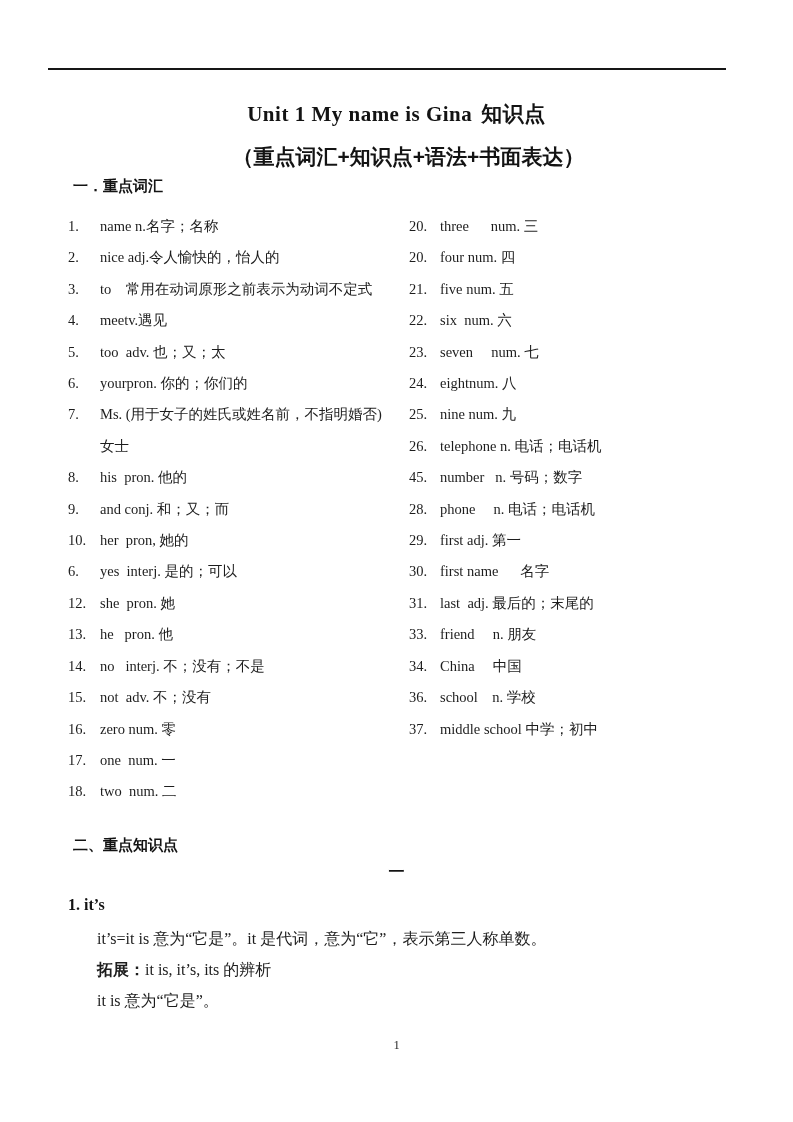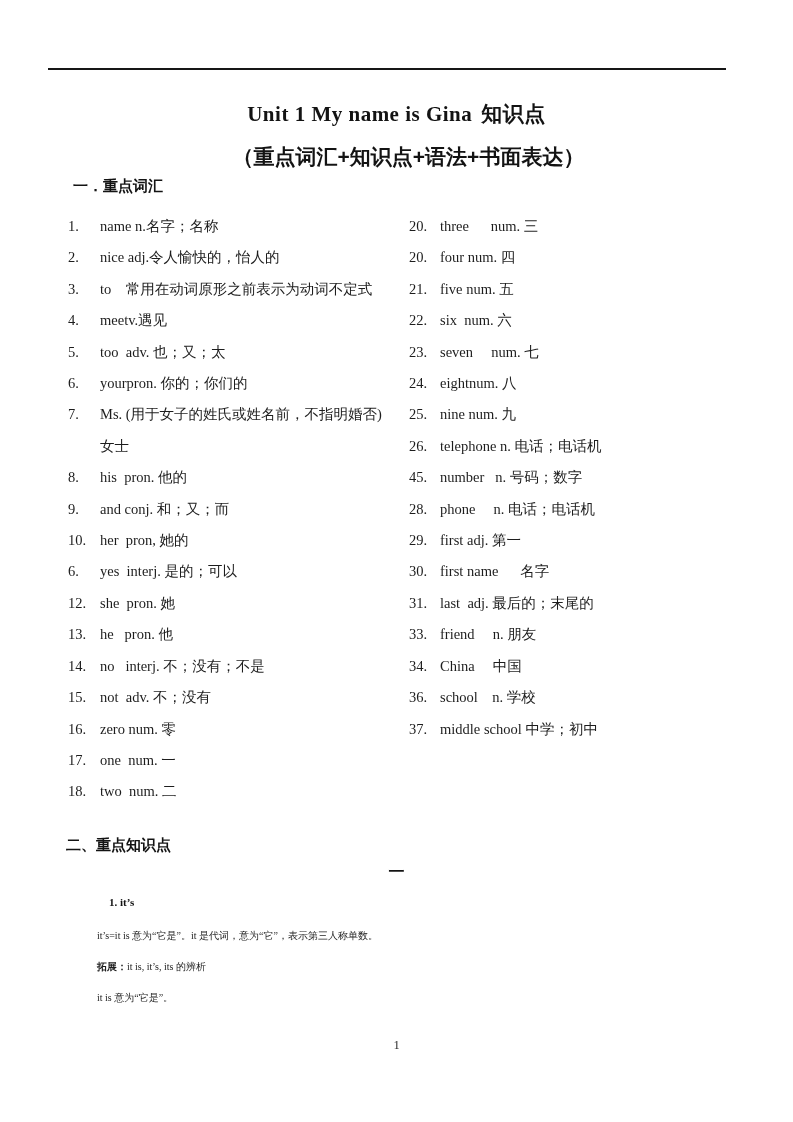--- a/index.html
+++ b/index.html
@@ -77,21 +77,21 @@
     flex: 0 0 32px;
     width: 32px;
   }
   .colr .vnum { flex: 0 0 31px; width: 31px; }
   .vtext {
     flex: 1 1 auto;
     white-space: pre-wrap;
   }
   .h2 {
     position: absolute;
-    left: 66px;
+    left: 73px;
     top: 836px;
     font-family: "Liberation Sans", "DejaVu Sans", sans-serif;
     font-weight: bold;
     font-size: 15px;
     color: #131313;
   }
   .divider {
     position: absolute;
     left: 0;
     top: 862px;
@@ -100,28 +100,27 @@
     font-family: "Liberation Sans", "DejaVu Sans", sans-serif;
     font-weight: bold;
     font-size: 16px;
     color: #131313;
   }
   .point-title {
     position: absolute;
     left: 68px;
     top: 896px;
     font-weight: bold;
-    font-size: 11px;
-    color: #131313;
-    margin-left: 41px;
+    font-size: 16px;
+    color: #131313;
   }
   .para {
     position: absolute;
     left: 97px;
-    font-size: 10px;
+    font-size: 16px;
     white-space: pre-wrap;
   }
   .p1 { top: 929px; }
   .p2 { top: 960px; }
   .p3 { top: 991px; }
   .blabel {
     font-family: "Liberation Sans", "DejaVu Sans", sans-serif;
     font-weight: bold;
   }
   .pageno {

